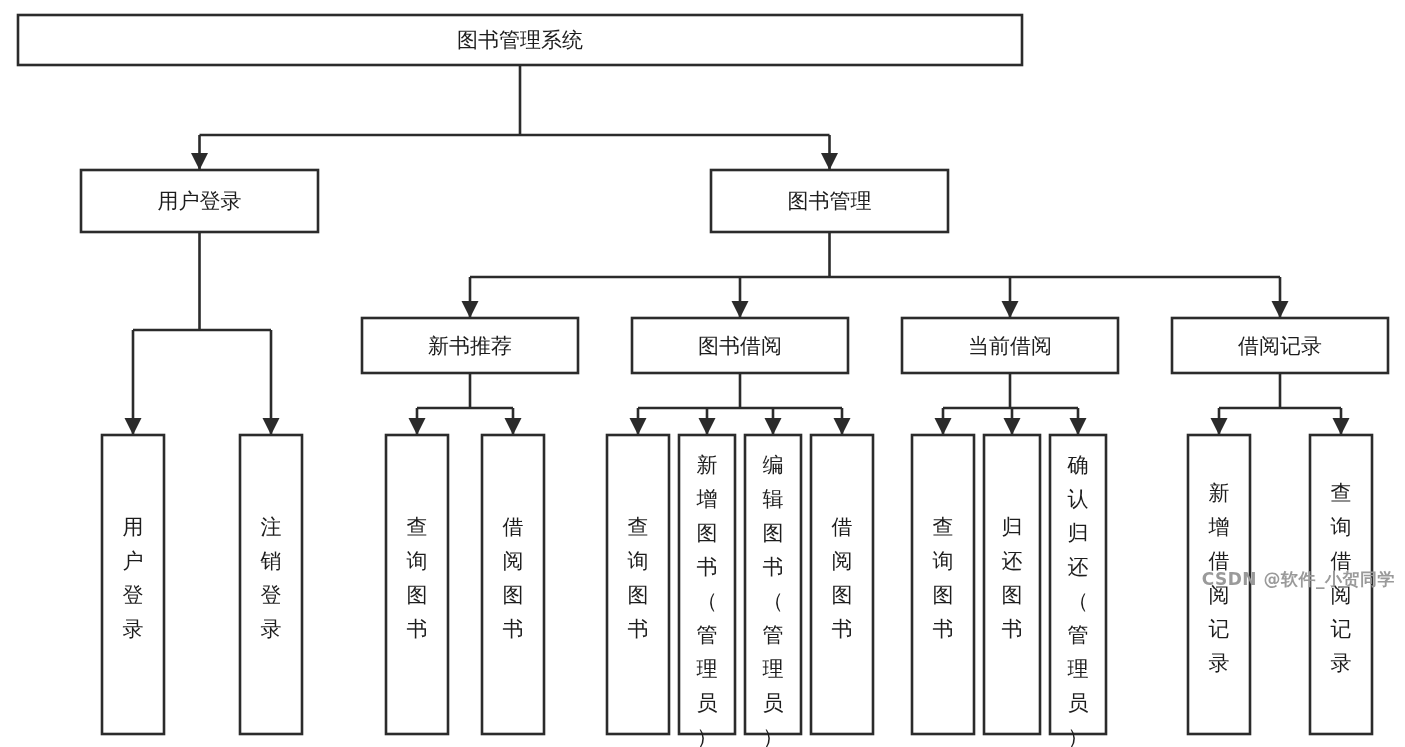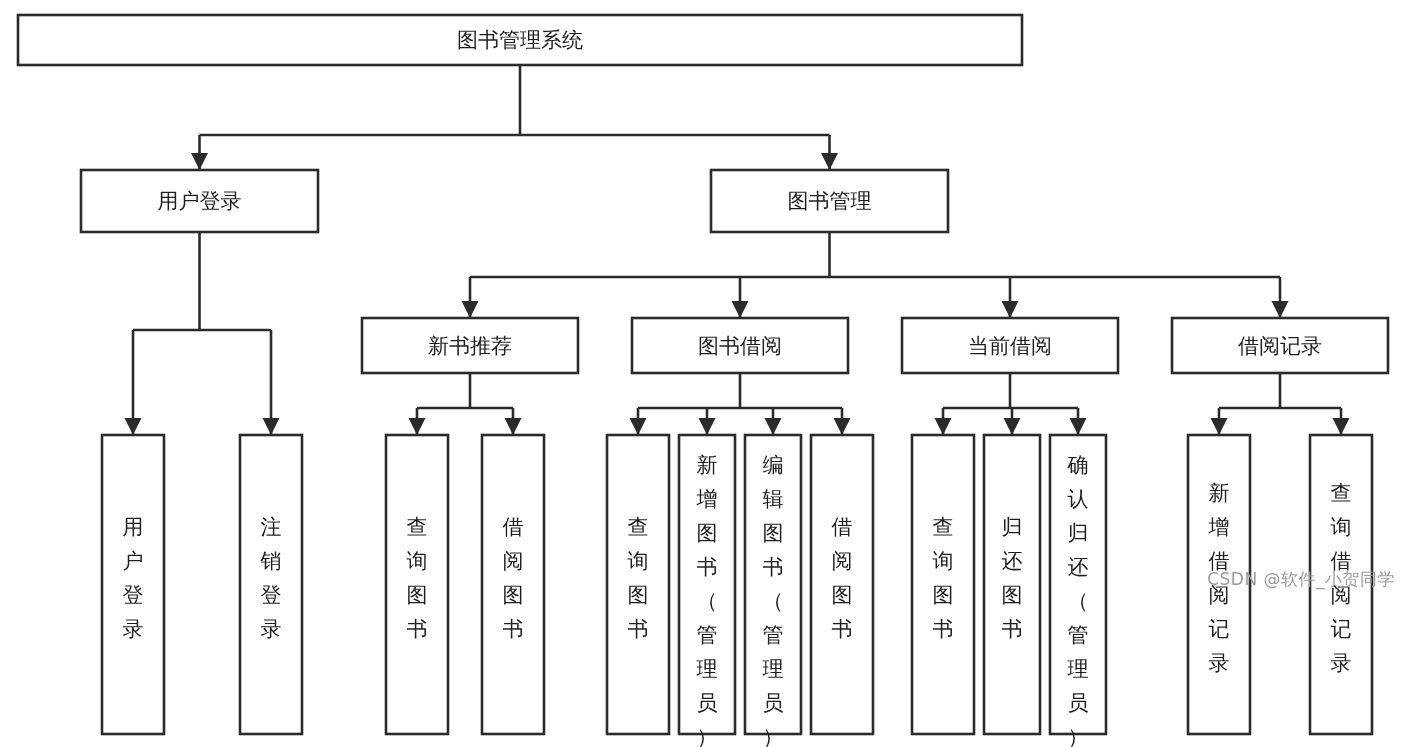--- a/index.html
+++ b/index.html
@@ -61,20 +61,21 @@
   .watermark {
     position: absolute;
     right: 10px;
     bottom: 6px;
     font-family: "DejaVu Sans", "Liberation Sans", sans-serif;
     font-size: 17px;
     color: #9a9a9a;
     letter-spacing: 0.5px;
     white-space: nowrap;
     user-select: none;
+    font-weight: bold;
   }
 </style>
 </head>
 <body>
 
 <div id="diagram-root">
   <svg class="flowchart" viewBox="0 0 1405 747">
     <g id="connectors-layer">
         <line x1="520" y1="65" x2="520" y2="135" class="connector"></line>
         <line x1="199.5" y1="135" x2="829.5" y2="135" class="connector"></line>

